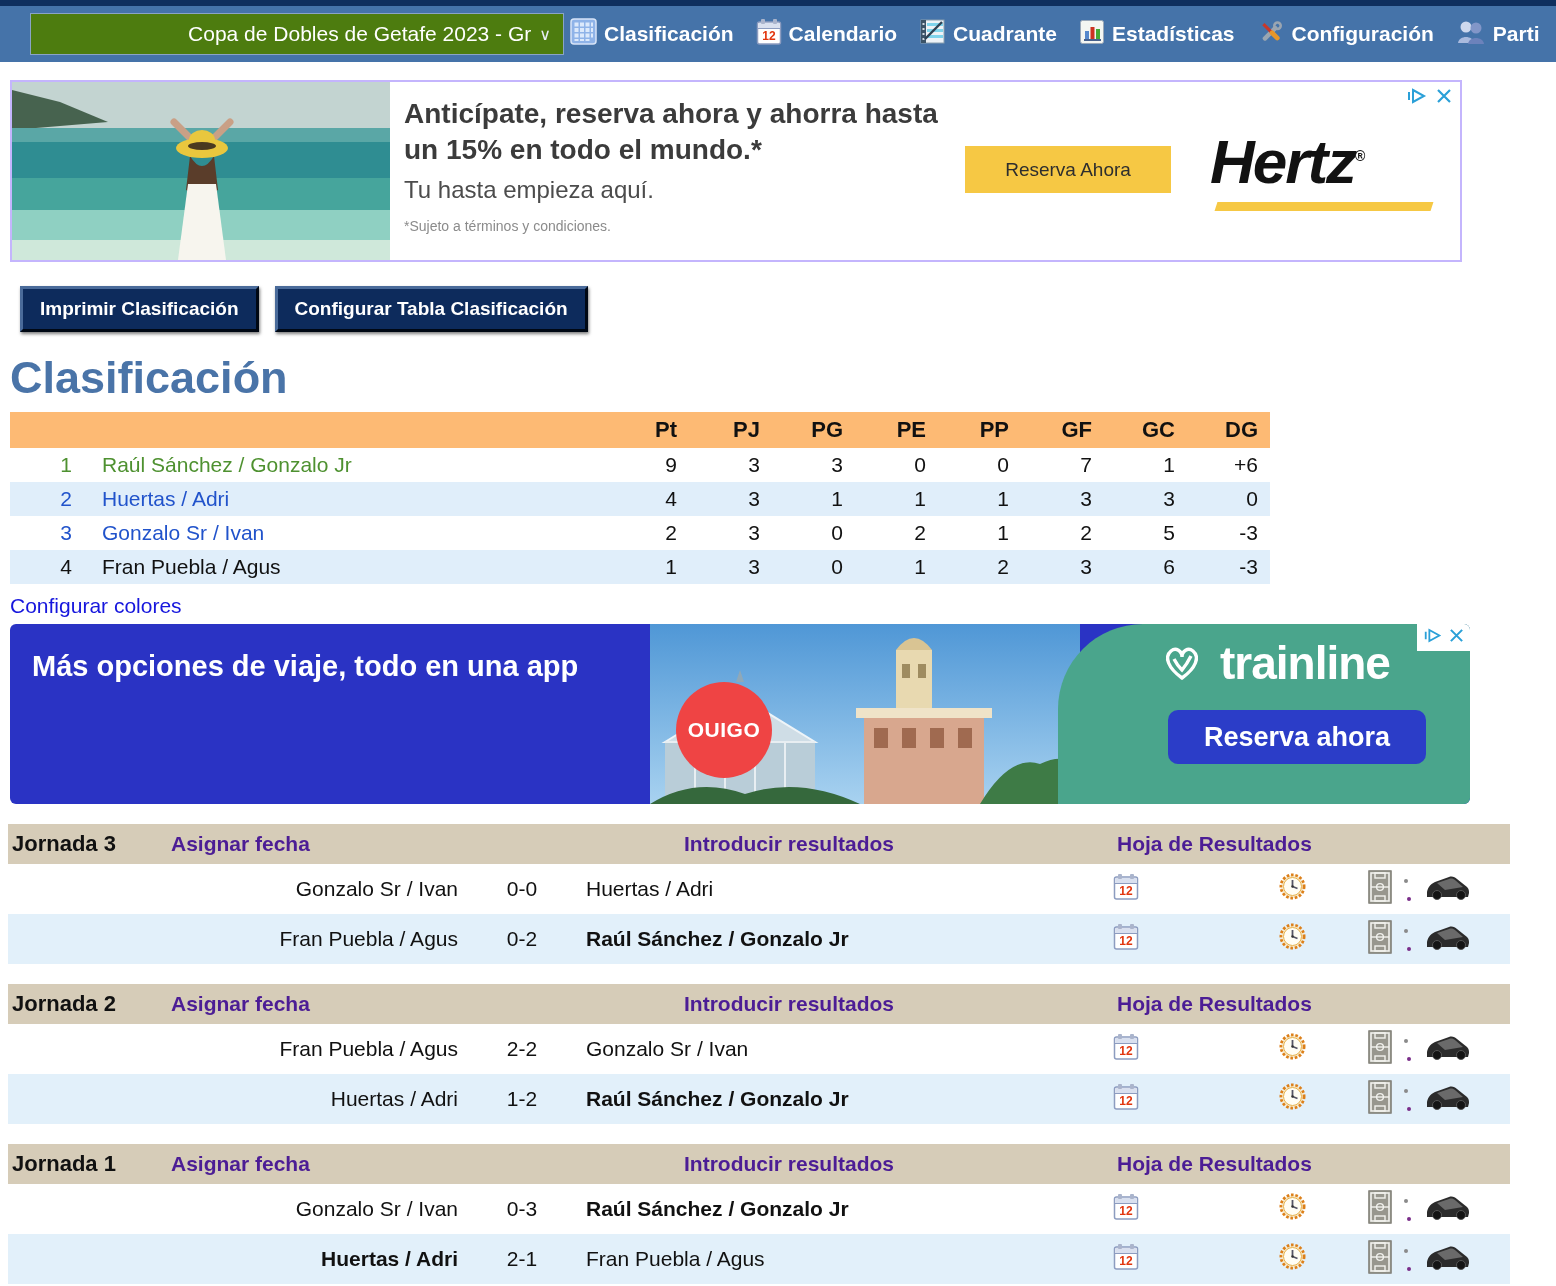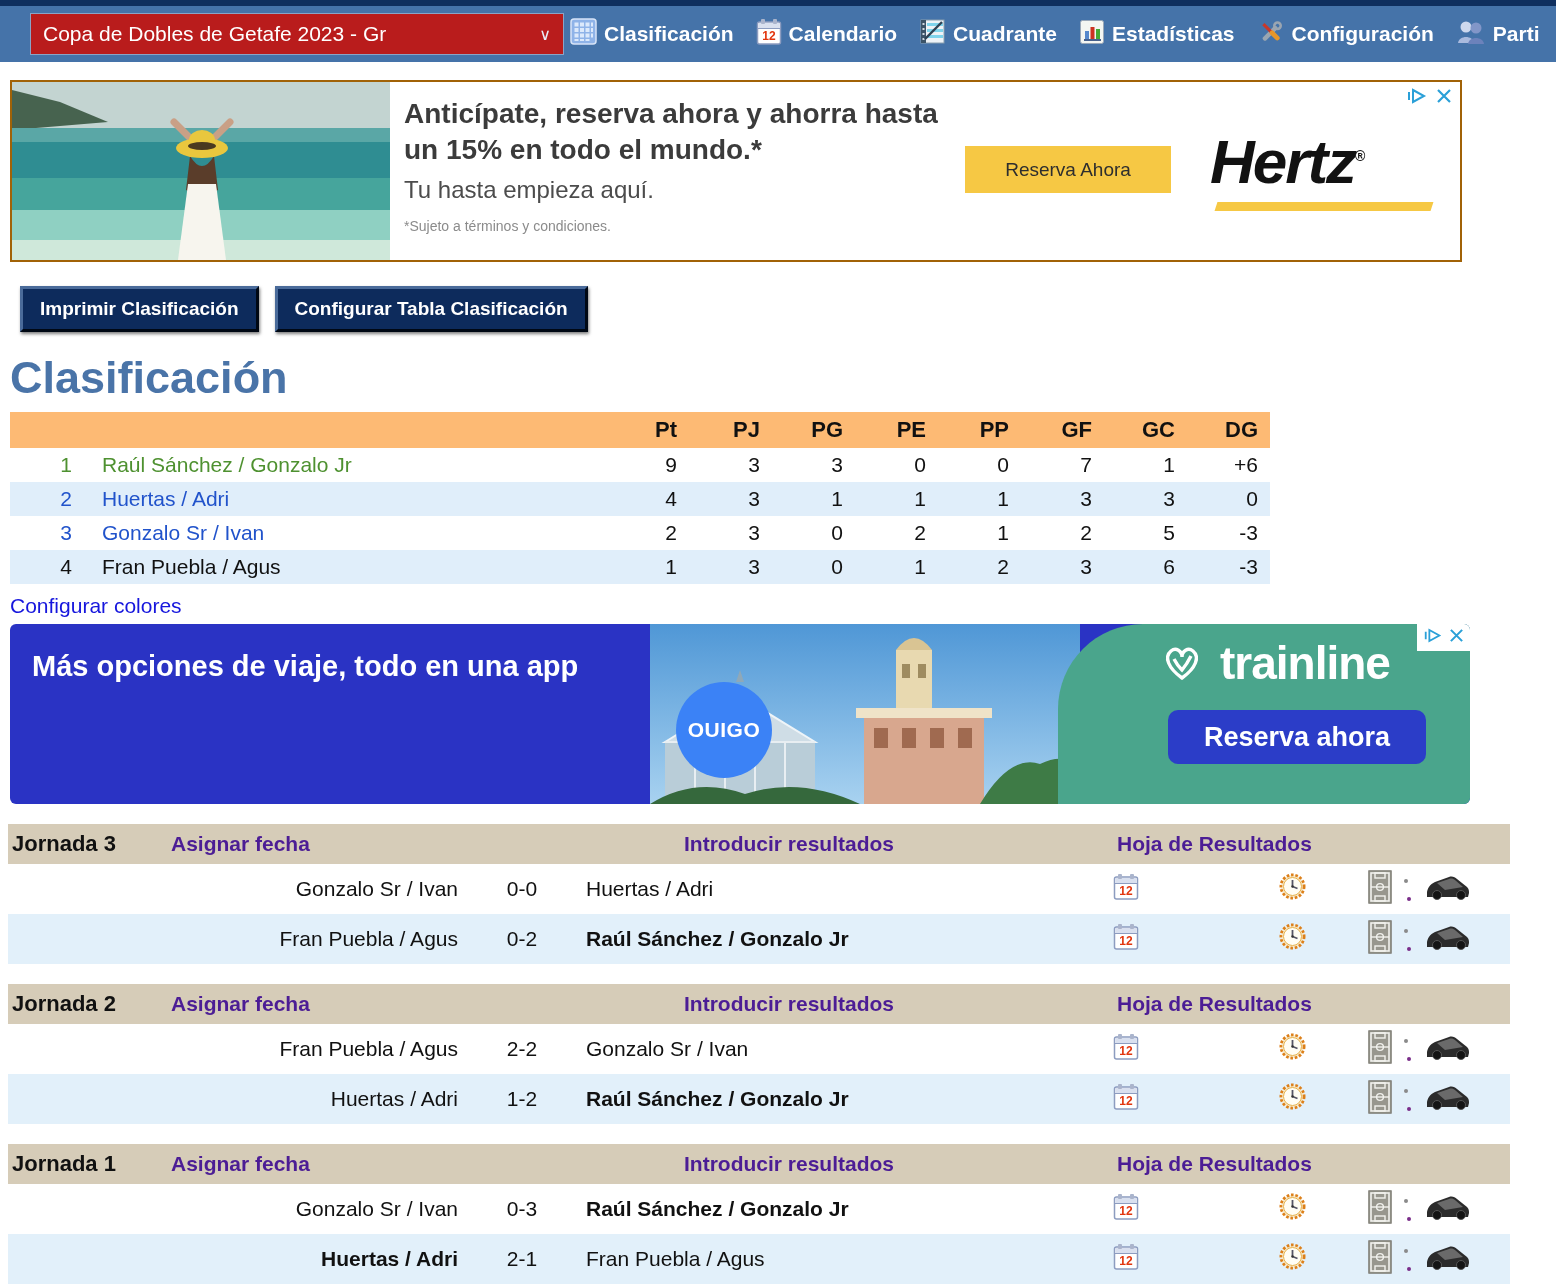--- a/index.html
+++ b/index.html
@@ -3,32 +3,32 @@
 <meta charset="utf-8">
 <style>
   html,body{margin:0;padding:0;background:#fff;}
   .page{position:relative;width:1556px;height:1286px;background:#fff;overflow:hidden;
         font-family:"Liberation Sans",sans-serif;color:#111;}
 
   
   .navstrip{height:6px;background:#0f2f5e;}
   .topnav{height:56px;background:#4573a9;display:flex;align-items:center;white-space:nowrap;}
   .tournament-select{margin-left:30px;width:534px;height:42px;box-sizing:border-box;
-        background:#b91c1c;border:1px solid #8aa4c6;display:flex;align-items:center;
-        justify-content:space-between;padding:0 12px;color:#fff;font-size:21px;cursor:pointer;}
+        background:#4d7c0f;border:1px solid #8aa4c6;display:flex;align-items:center;
+        justify-content:flex-end;padding:0 12px;color:#fff;font-size:21px;cursor:pointer;}
   .tournament-select .val{overflow:hidden;text-overflow:clip;white-space:nowrap;}
   .tournament-select .chev{font-size:16px;margin-left:8px;color:#e8eef8;}
   .nav-items{display:flex;align-items:center;margin-left:6px;}
   .nav-item{display:flex;align-items:center;gap:7px;color:#fff;font-size:21px;font-weight:600;
         margin-left:22px;cursor:pointer;}
   .nav-item:first-child{margin-left:0;}
 
   
   .ad-hertz{position:relative;margin:18px 0 0 10px;width:1448px;height:178px;background:#fff;
-        border:2px solid #a16207;display:flex;}
+        border:2px solid #c4b5fd;display:flex;}
   .hz-photo{width:378px;height:178px;flex:none;}
   .hz-copy{margin-left:14px;padding-top:14px;width:545px;}
   .hz-head{font-size:28px;line-height:36px;font-weight:bold;color:#3b3b3b;}
   .hz-sub{margin-top:8px;font-size:24px;color:#4c4c4c;}
   .hz-fine{margin-top:14px;font-size:14px;color:#8b8b8b;}
   .hz-cta{position:absolute;left:953px;top:64px;width:206px;height:47px;background:#f6c844;
         display:flex;align-items:center;justify-content:center;font-size:19px;color:#2e2e2e;cursor:pointer;}
   .hz-brand{position:absolute;left:1198px;top:44px;font-style:italic;font-weight:bold;
         font-size:62px;color:#121212;letter-spacing:-2px;}
   .hz-brand sup{font-size:14px;font-style:normal;letter-spacing:0;}
@@ -59,21 +59,21 @@
   .ad-trainline{position:relative;margin:6px 0 0 10px;width:1460px;height:180px;border-radius:6px;
         overflow:hidden;background:#2a33c4;}
   .tl-photo{position:absolute;left:640px;top:0;width:430px;height:180px;}
   .tl-teal{position:absolute;left:1048px;top:0;right:0;bottom:0;background:#4aa58c;
         border-top-left-radius:85px;}
   .tl-head{position:absolute;left:22px;top:26px;font-size:29px;font-weight:bold;color:#fff;}
   .tl-route{position:absolute;left:88px;top:76px;font-size:47px;font-weight:bold;color:#fff;
         display:flex;align-items:center;gap:26px;}
   .tl-route .arr{font-size:40px;font-weight:normal;}
   .ouigo{position:absolute;left:666px;top:58px;width:96px;height:96px;border-radius:50%;
-        background:#3b82f6;color:#fff;font-weight:bold;font-size:21px;display:flex;
+        background:#ef4444;color:#fff;font-weight:bold;font-size:21px;display:flex;
         align-items:center;justify-content:center;letter-spacing:.5px;}
   .tl-logo{position:absolute;left:1150px;top:12px;display:flex;align-items:center;gap:16px;
         color:#fff;font-size:46px;font-weight:bold;letter-spacing:-1px;}
   .tl-cta{position:absolute;left:1158px;top:86px;width:258px;height:54px;background:#2b3dc8;
         border-radius:10px;color:#fff;font-size:27px;font-weight:bold;display:flex;
         align-items:center;justify-content:center;cursor:pointer;}
   .tl-ads{position:absolute;top:0;right:0;background:#fff;padding:4px 6px;display:flex;gap:6px;
         align-items:center;}
 
   

